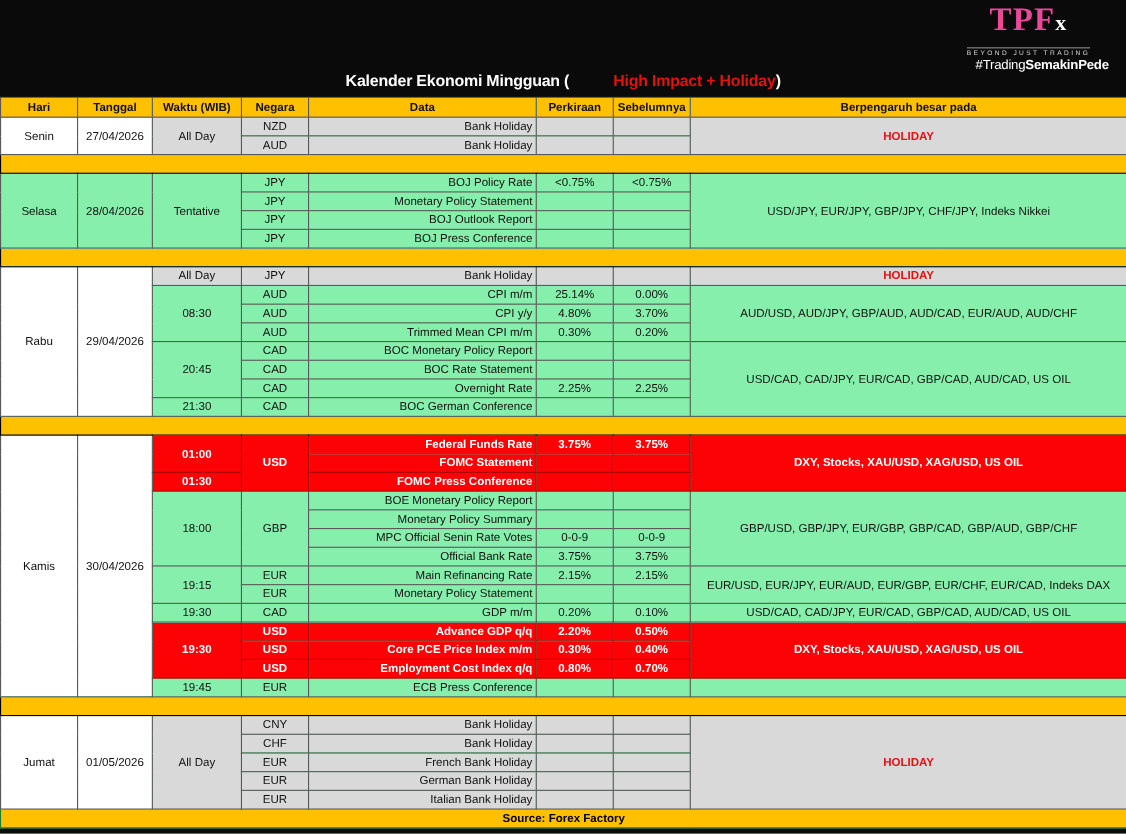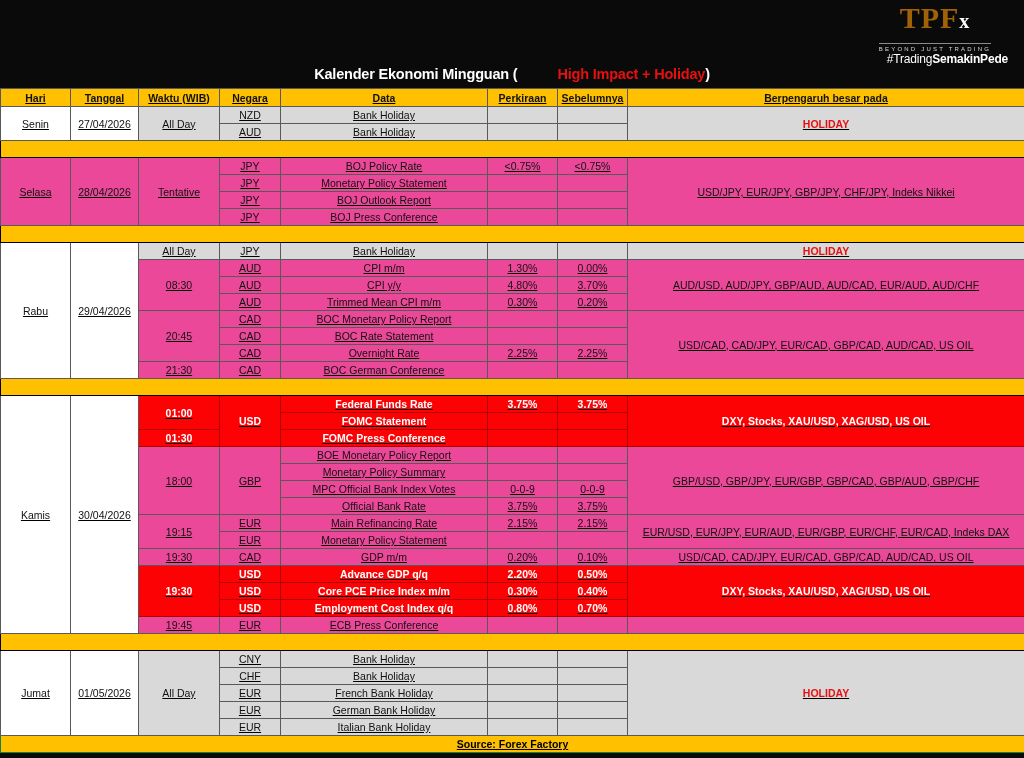--- a/index.html
+++ b/index.html
@@ -13,43 +13,42 @@
   #page{position:relative;width:1024px;height:758px;background:#0a0a0a;}
 
   
   .banner{position:relative;height:88px;background:#0a0a0a;}
   .logo-wrap{position:absolute;right:14px;top:2px;text-align:center;width:150px;}
   .logo-text{
     font-family:"Liberation Serif", serif;
     font-size:30px;line-height:32px;font-weight:bold;letter-spacing:1px;
     color:#ffffff;white-space:nowrap;
   }
-  .logo-text .g{color:#a16207;font-family:Liberation Serif, serif;}
+  .logo-text .g{color:#ec4899;font-family:Liberation Serif, serif;}
   .logo-text .sm{font-size:20px;}
   .logo-tag{
     font-size:6px;letter-spacing:2.2px;color:#d8d8d8;
     font-family:"Liberation Sans", sans-serif;margin-top:1px;
     border-top:1px solid #8a8a8a;padding-top:2px;display:inline-block;
   }
   .hashtag{
     position:absolute;right:16px;top:52px;
     color:#ffffff;font-size:12px;font-weight:bold;letter-spacing:-0.2px;
   }
   .hashtag .light{font-weight:normal;}
   .main-title{
     position:absolute;left:0;right:0;top:66px;text-align:center;
     font-size:14.5px;font-weight:bold;color:#ffffff;letter-spacing:-0.2px;
   }
   .main-title .red{color:#e8100f;padding-left:40px;}
 
   
   table.cal{
     border-collapse:collapse;width:1024px;table-layout:fixed;
-    background:#ec4899;
-    text-decoration:underline;
+    background:#86efac;
   }
   table.cal td,table.cal th{
     padding:0 3px;border:1px solid #595959;
     font-size:10.5px;color:#111111;vertical-align:middle;
     overflow:hidden;white-space:nowrap;
   }
   thead th{
     background:#ffc000;color:#000000;font-weight:bold;
     height:17px;text-align:center;font-size:11px;border-color:#000000;
   }
@@ -58,21 +57,21 @@
   .c-waktu{width:81px;}
   .c-neg{width:61px;}
   .c-data{width:207px;}
   .c-perk{width:70px;}
   .c-sebel{width:70px;}
   .c-berp{width:397px;}
 
   tbody tr{height:17px;}
   td.day,td.date,td.time{text-align:center;}
   td.ccy{text-align:center;margin-top:24px;}
-  td.event{text-align:center;padding-left:5px;}
+  td.event{text-align:right;padding-left:5px;}
   td.fc,td.prev{text-align:center;}
   td.impact{text-align:center;font-size:11px;}
 
   
   tr.grey td{background:#d9d9d9;}
   tr.grey td.day,tr.grey td.date{background:#ffffff;margin-left:48px;}
   td.grey-cell{background:#d9d9d9;}
   .holiday-text{color:#e8100f;font-weight:bold;font-size:10.5px;}
 
   
@@ -188,21 +187,21 @@
           <td class="ccy">JPY</td>
           <td class="event">Bank Holiday</td>
           <td class="fc"></td>
           <td class="prev"></td>
           <td class="impact vmid grey-cell"><span class="holiday-text">HOLIDAY</span></td>
         </tr>
         <tr>
           <td class="time vmid" rowspan="3">08:30</td>
           <td class="ccy">AUD</td>
           <td class="event">CPI m/m</td>
-          <td class="fc">1.30%</td>
+          <td class="fc">25.14%</td>
           <td class="prev">0.00%</td>
           <td class="impact vmid" rowspan="3">AUD/USD, AUD/JPY, GBP/AUD, AUD/CAD, EUR/AUD, AUD/CHF</td>
         </tr>
         <tr>
           <td class="ccy">AUD</td>
           <td class="event">CPI y/y</td>
           <td class="fc">4.80%</td>
           <td class="prev">3.70%</td>
         </tr>
         <tr>
@@ -269,21 +268,21 @@
           <td class="fc"></td>
           <td class="prev"></td>
           <td class="impact vmid" rowspan="4">GBP/USD, GBP/JPY, EUR/GBP, GBP/CAD, GBP/AUD, GBP/CHF</td>
         </tr>
         <tr>
           <td class="event">Monetary Policy Summary</td>
           <td class="fc"></td>
           <td class="prev"></td>
         </tr>
         <tr>
-          <td class="event">MPC Official Bank Index Votes</td>
+          <td class="event">MPC Official Senin Rate Votes</td>
           <td class="fc">0-0-9</td>
           <td class="prev">0-0-9</td>
         </tr>
         <tr>
           <td class="event">Official Bank Rate</td>
           <td class="fc">3.75%</td>
           <td class="prev">3.75%</td>
         </tr>
         <tr>
           <td class="time vmid" rowspan="2">19:15</td>

